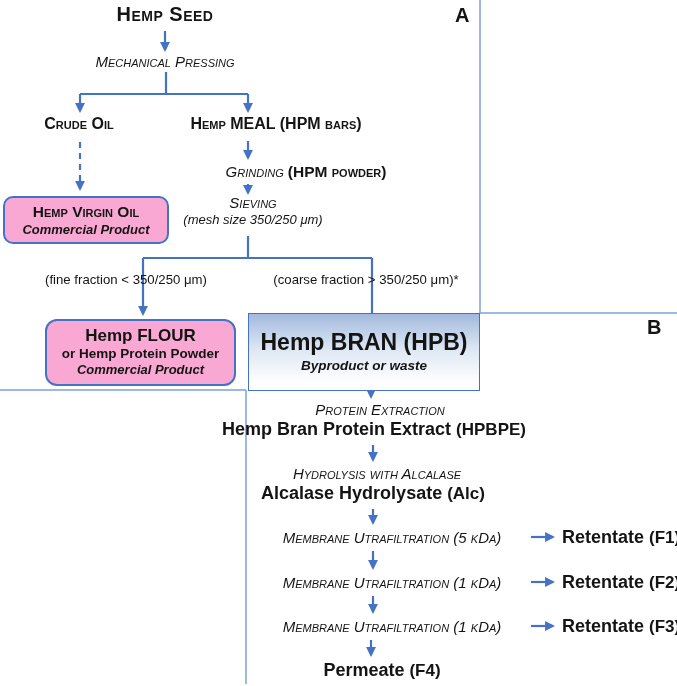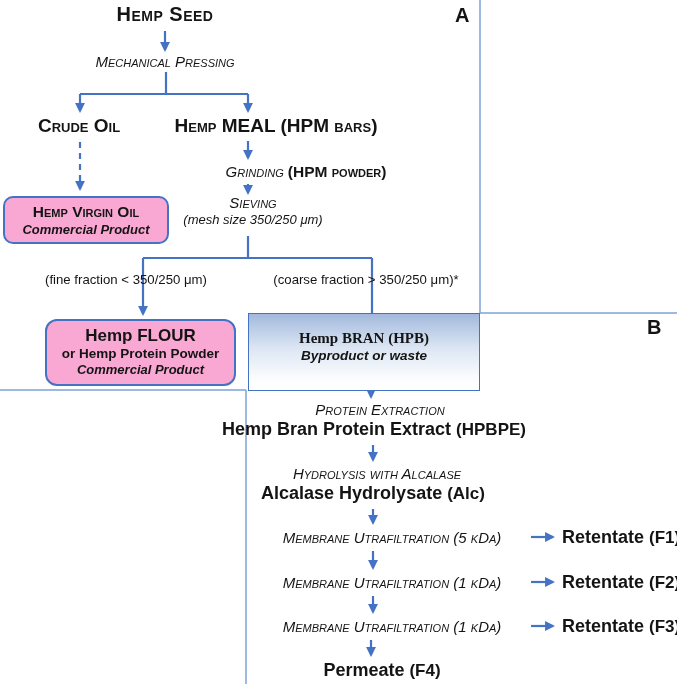--- a/index.html
+++ b/index.html
@@ -13,42 +13,42 @@
   .wires{position:absolute;left:0;top:0;width:677px;height:686px;}
   .wire{stroke:var(--accent);stroke-width:2.2;fill:none;}
   .wired{stroke:var(--accent);stroke-width:2.2;fill:none;stroke-dasharray:6 5;}
   .bound{stroke:var(--boundary);stroke-width:1.5;fill:none;}
   .ahead{fill:var(--accent);}
   .abs{position:absolute;}
   .ctr{transform:translateX(-50%);text-align:center;white-space:nowrap;}
   .nw{white-space:nowrap;}
   .seed{font-size:20px;font-weight:bold;font-variant:small-caps;letter-spacing:.5px;}
   .step{font-size:15px;font-style:italic;font-variant:small-caps;line-height:1.15;}
-  .prod{font-size:19px;font-weight:bold;font-variant:small-caps;}
+  .prod{font-size:16px;font-weight:bold;font-variant:small-caps;}
   .prodi{font-size:15.5px;font-weight:bold;font-variant:small-caps;margin-top:24px;}
   .stepi{font-size:15px;font-style:italic;font-variant:small-caps;}
   .noteit{font-size:13px;font-style:italic;line-height:1.1;}
   .frac{font-size:13.2px;}
   .plabel{font-size:20px;font-weight:bold;}
   .obox{
     border:2px solid var(--accent);border-radius:10px;background:#f9a8d4;
     display:flex;flex-direction:column;align-items:center;justify-content:center;line-height:1.2;
   }
   .vtitle{font-size:15.5px;font-weight:bold;font-variant:small-caps;}
   .vsub{font-size:13px;font-weight:bold;font-style:italic;}
   .ftitle{font-size:17px;font-weight:bold;line-height:1.1;}
   .fline2{font-size:13.5px;font-weight:bold;line-height:1.2;}
   .fsub{font-size:13px;font-weight:bold;font-style:italic;line-height:1.2;}
   .branbox{
     border:1.8px solid var(--accent);
     background:linear-gradient(180deg,var(--bran-top) 0%,#dce6f3 45%,#fbfcfe 85%,#ffffff 100%);
     display:flex;flex-direction:column;align-items:center;justify-content:flex-start;
     padding-top:15px;box-sizing:border-box;
   }
-  .btitle{font-size:15px;font-weight:bold;line-height:1.2;font-family:Liberation Serif, serif;}
+  .btitle{font-size:23px;font-weight:bold;line-height:1.2;}
   .bsub{font-size:13.5px;font-weight:bold;font-style:italic;line-height:1.3;}
   .bname{font-size:18px;font-weight:bold;}
   .babbr{font-size:17px;font-weight:bold;}
 </style>
 </head>
 <body>
 
 <div class="stage">
 
   <svg class="wires" viewBox="0 0 677 686" aria-hidden="true">

